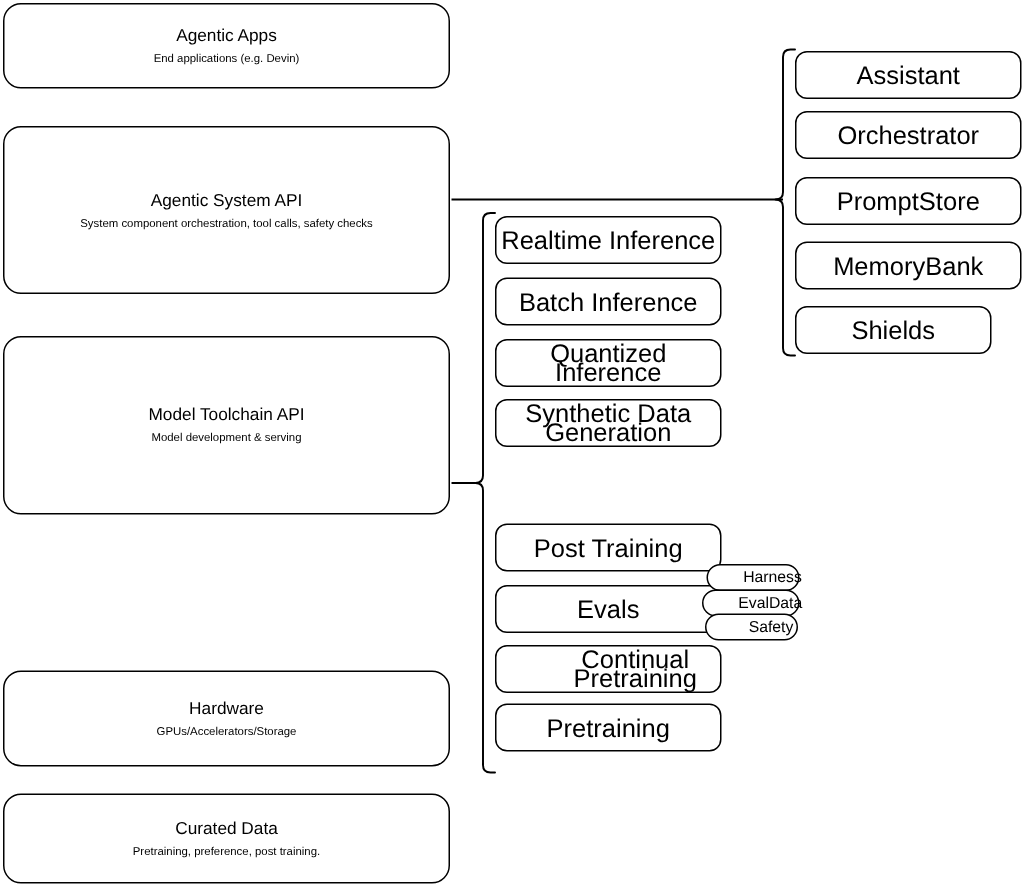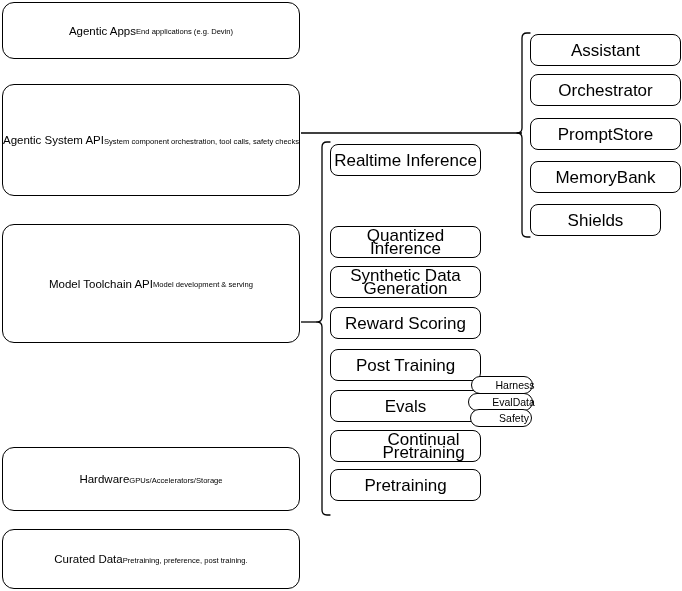--- a/index.html
+++ b/index.html
@@ -18,21 +18,21 @@
     background: #ffffff;
     overflow: hidden;
   }
   .layer-box {
     position: absolute;
     box-sizing: border-box;
     border: 1.3px solid #000000;
     border-radius: 12px;
     background: #ffffff;
     display: flex;
-    flex-direction: row;
+    flex-direction: column;
     align-items: center;
     justify-content: center;
     text-align: center;
   }
   .layer-title {
     font-size: 11.5px;
     line-height: 14px;
     color: #000000;
   }
   .layer-sub {
@@ -117,28 +117,28 @@
   </div>
 
   <div class="layer-box" style="left:2px; top:529px; width:298px; height:60px;">
     <div class="layer-title">Curated Data</div>
     <div class="layer-sub">Pretraining, preference, post training.</div>
   </div>
 
   <div class="cap-box" style="left:330px; top:144px; width:151px; height:32px;">
     <span>Realtime Inference</span>
   </div>
+  <div class="cap-box" style="left:330px; top:185px; width:151px; height:32px;">
+    <span>Batch Inference</span>
+  </div>
   <div class="cap-box" style="left:330px; top:226px; width:151px; height:32px;">
     <span>Quantized Inference</span>
   </div>
   <div class="cap-box" style="left:330px; top:266px; width:151px; height:32px;">
     <span>Synthetic Data Generation</span>
-  </div>
-  <div class="cap-box" style="left:330px; top:307px; width:151px; height:32px;">
-    <span>Reward Scoring</span>
   </div>
   <div class="cap-box" style="left:330px; top:349px; width:151px; height:32px;">
     <span>Post Training</span>
   </div>
   <div class="cap-box" style="left:330px; top:390px; width:151px; height:32px;">
     <span>Evals</span>
   </div>
   <div class="cap-box" style="left:330px; top:430px; width:151px; height:32px;padding-left:36px;">
     <span>Continual Pretraining</span>
   </div>

